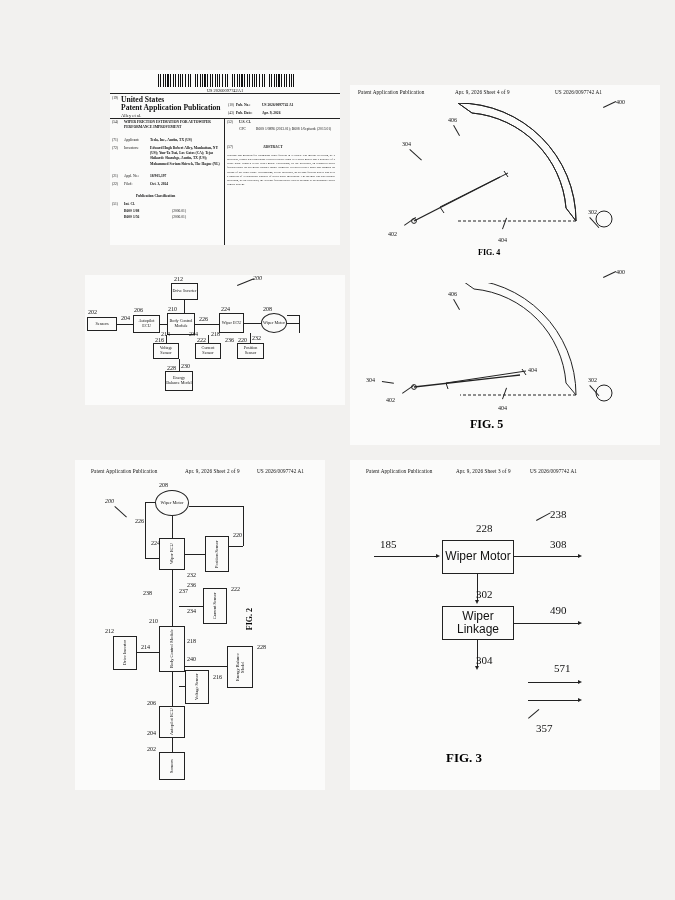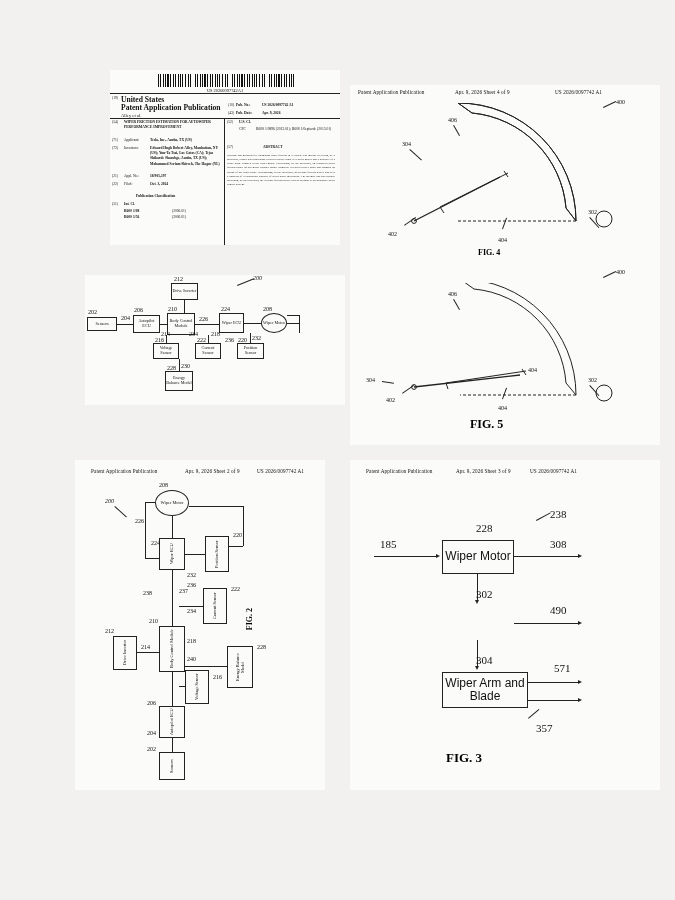--- a/index.html
+++ b/index.html
@@ -362,21 +362,21 @@
 
   <div class="sheet" id="fig3" style="left:350px;top:460px;width:310px;height:330px;">
     <div class="hdr" style="position:absolute;left:16px;top:8px;">Patent Application Publication</div>
     <div class="hdr" style="position:absolute;left:106px;top:8px;">Apr. 9, 2026  Sheet 3 of 9</div>
     <div class="hdr" style="position:absolute;left:180px;top:8px;">US 2026/0097742 A1</div>
 
     <div class="num" style="left:200px;top:48px;font-size:11px;">238</div>
     <div class="lead" style="left:186px;top:60px;width:16px;transform:rotate(-28deg);height:1px;"></div>
 
     <div class="box" style="left:92px;top:80px;width:72px;height:34px;font-size:12px;font-family:'Liberation Sans',sans-serif;line-height:1.1;">Wiper Motor</div>
-    <div class="box" style="left:92px;top:212px;width:86px;height:36px;font-size:12px;font-family:'Liberation Sans',sans-serif;line-height:1.1;">Wiper Arm and Blade</div>
+    <div class="box" style="left:92px;top:146px;width:72px;height:34px;font-size:12px;font-family:'Liberation Sans',sans-serif;line-height:1.1;">Wiper Linkage</div>
 
     <div class="arrowline" style="left:127px;top:114px;width:1px;height:28px;"></div>
     <div class="arrowhead down" style="left:124.5px;top:140px;"></div>
     <div class="arrowline" style="left:127px;top:180px;width:1px;height:28px;"></div>
     <div class="arrowhead down" style="left:124.5px;top:206px;"></div>
 
     <div class="arrowline" style="left:24px;top:96px;width:64px;"></div>
     <div class="arrowhead" style="left:86px;top:93.5px;"></div>
 
     <div class="arrowline" style="left:164px;top:96px;width:66px;"></div>

